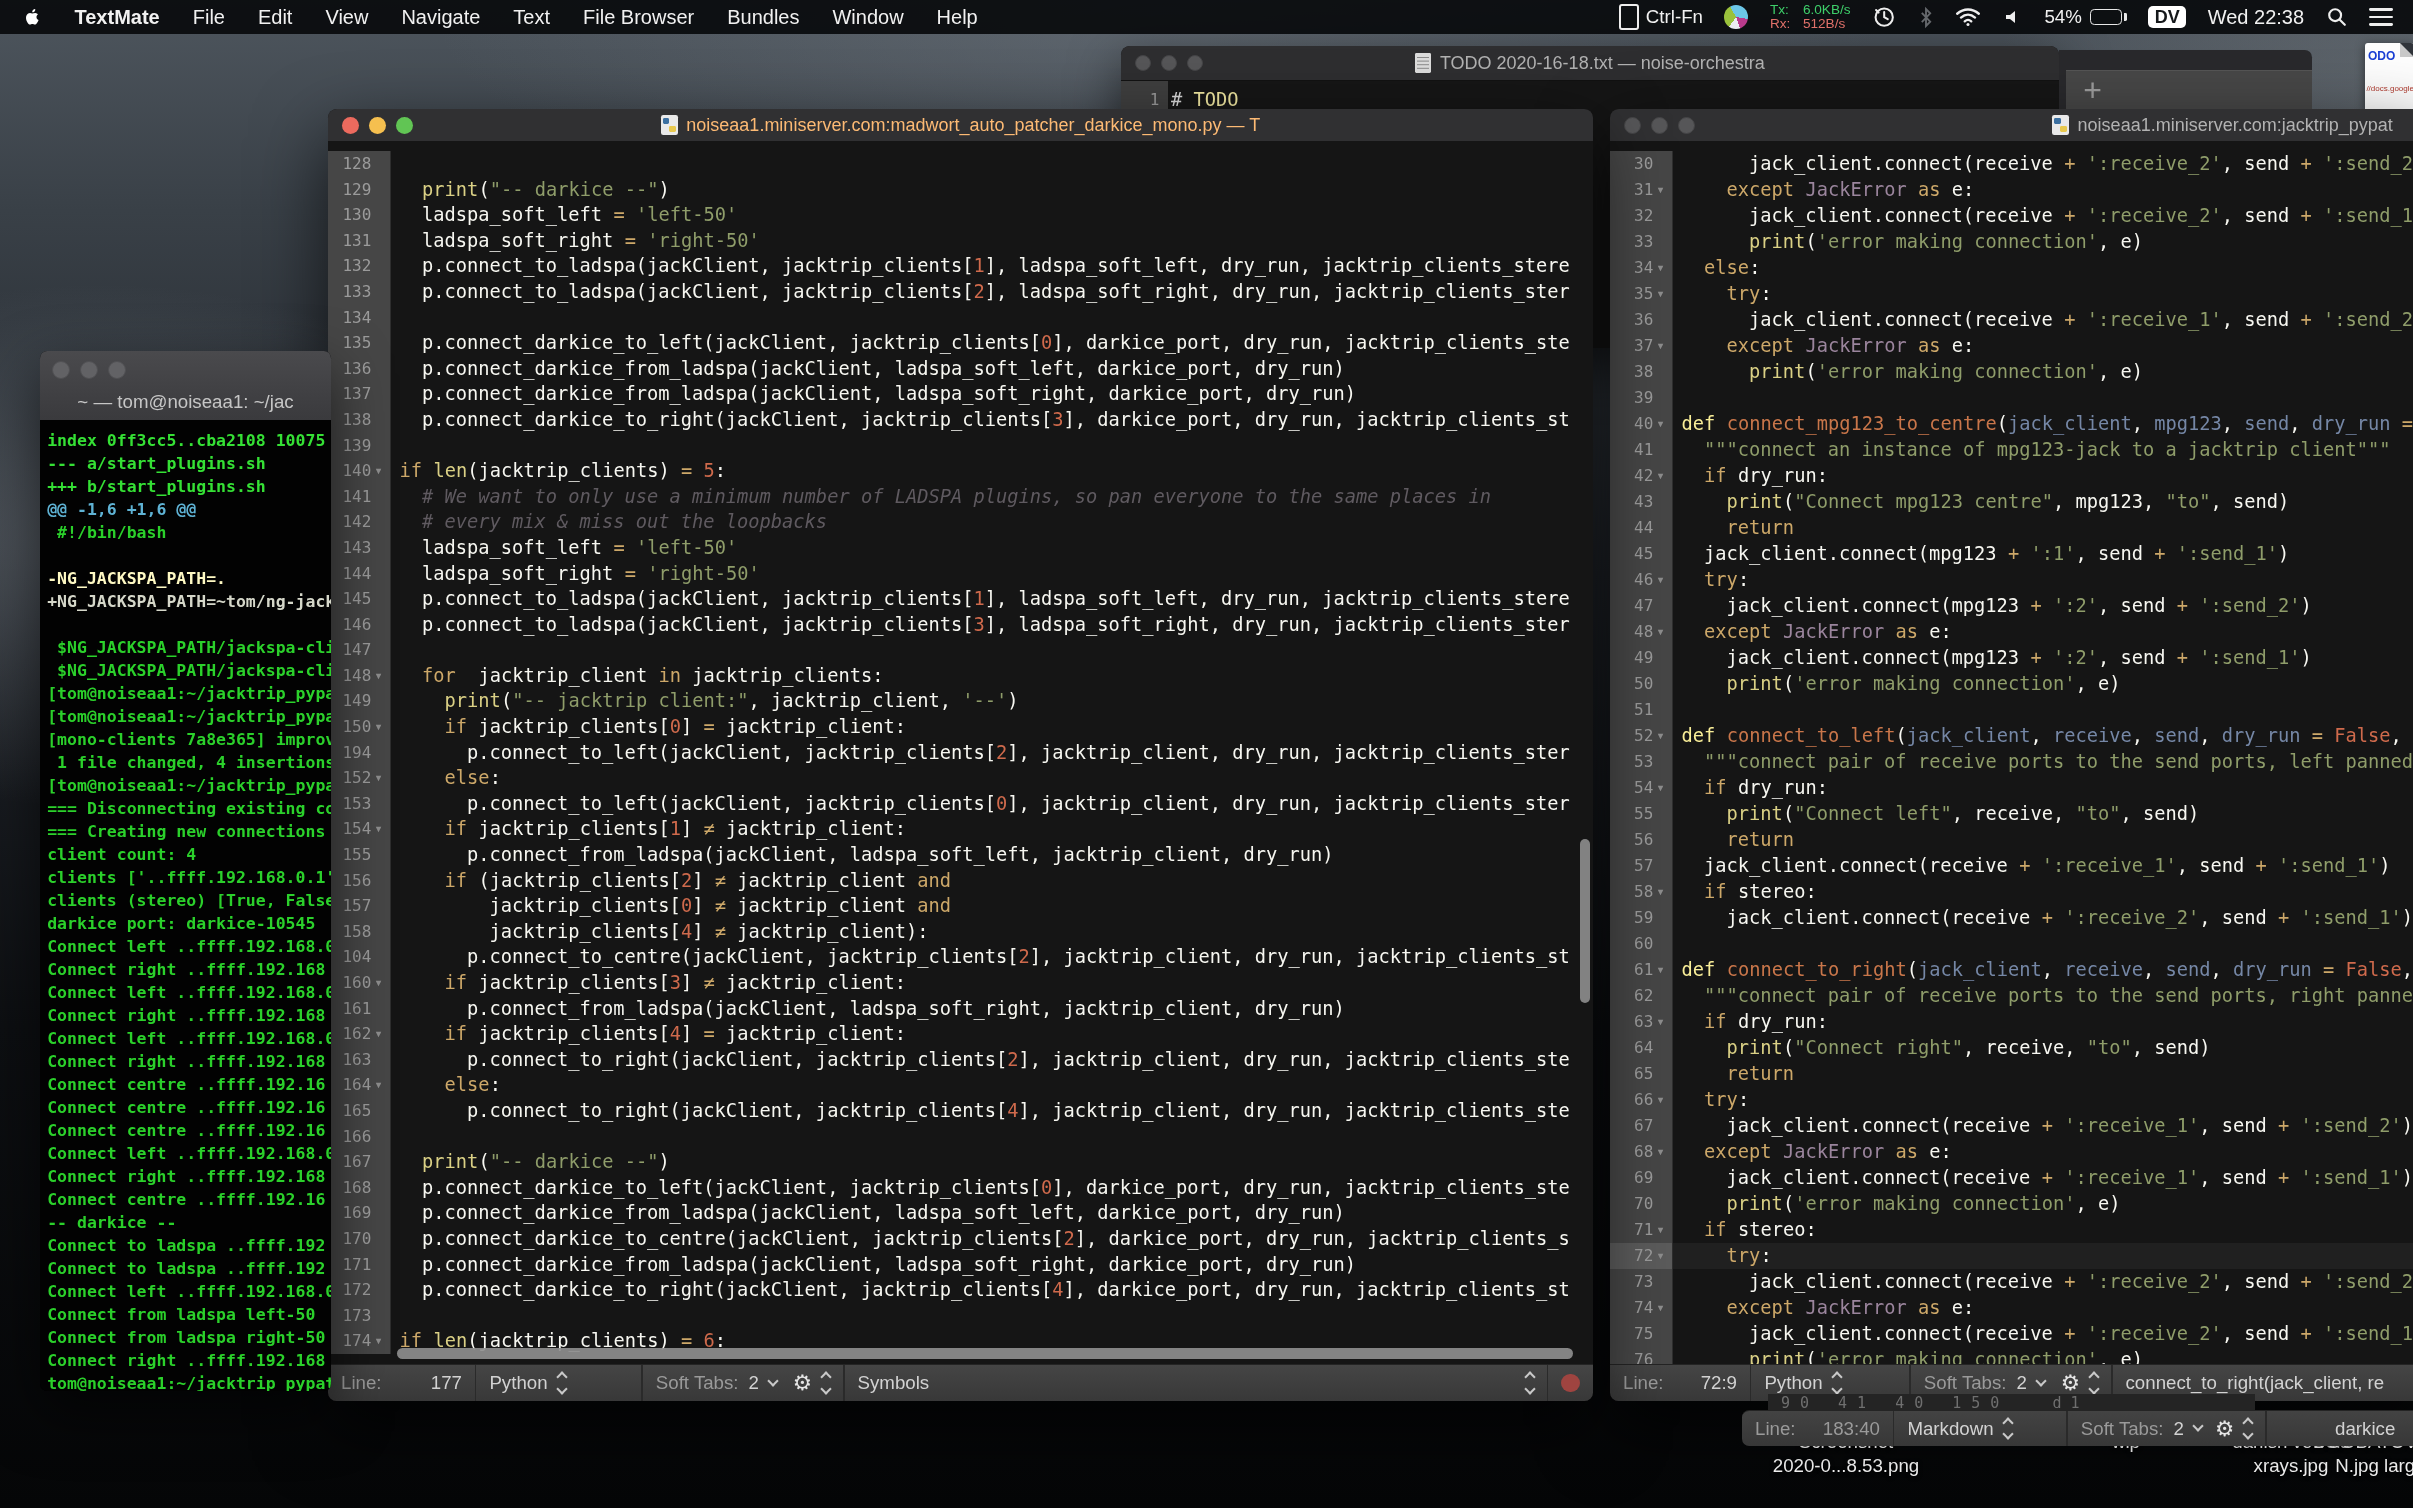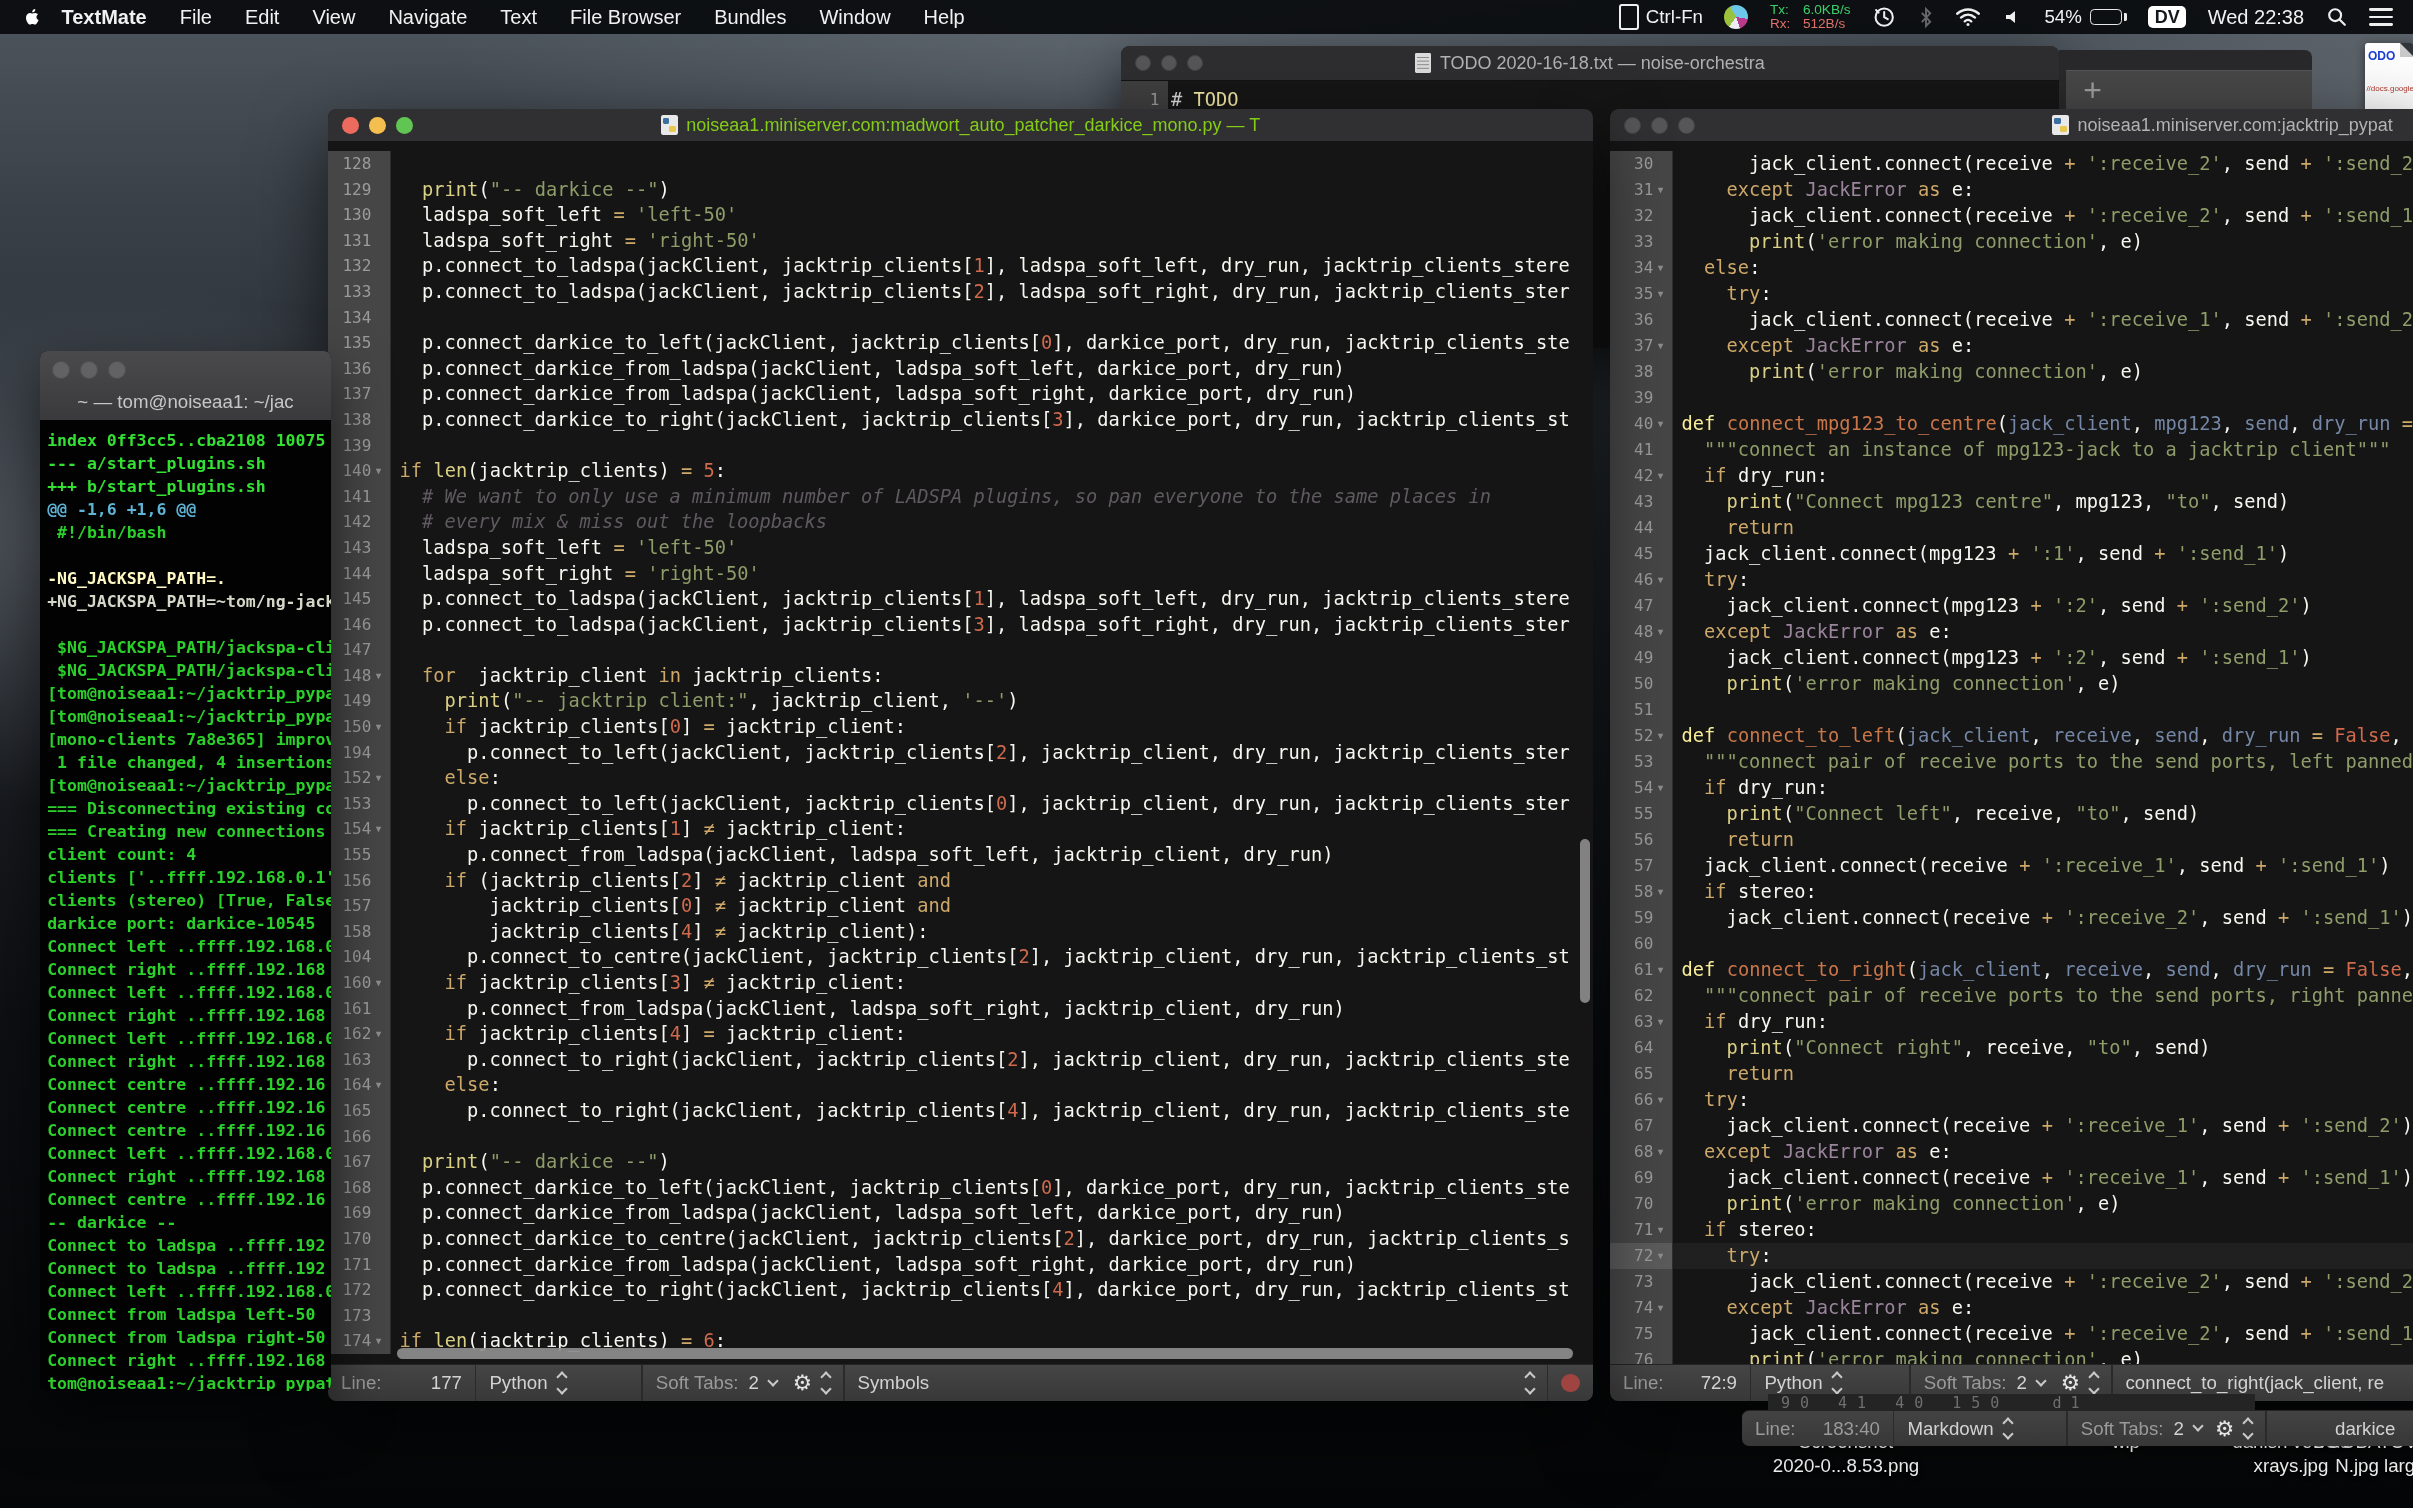--- a/index.html
+++ b/index.html
@@ -6,21 +6,21 @@
   #screen{position:relative;width:2413px;height:1508px;overflow:hidden;
     font-family:"Liberation Sans",sans-serif;
     background:
       radial-gradient(646px 374px at 101px 546px, rgba(138,146,154,.45), transparent 70%),
       radial-gradient(1006px 302px at 48% 1%, rgba(125,133,142,.38), transparent 72%),
       radial-gradient(589px 345px at 99% 8%, rgba(160,164,168,.28), transparent 70%),
       linear-gradient(180deg,#4e565e 0%,#394047 14%,#21252b 38%,#0d0f12 68%,#050607 100%);}
   
   .menubar{position:absolute;top:0;left:0;right:0;height:34px;background:rgba(8,10,12,.92);
     display:flex;align-items:center;color:#f1f1f1;font-size:20px;padding:0 20px;z-index:20;box-sizing:border-box}
-  .menu-left{display:flex;align-items:center;gap:20px;white-space:nowrap}
+  .menu-left{display:flex;align-items:center;gap:33px;white-space:nowrap}
   .menu-left .mi:first-child{font-weight:bold}
   .menu-right{margin-left:auto;display:flex;align-items:center;gap:21.5px;font-size:18.7px;white-space:nowrap}
   .net{display:flex;flex-direction:column;font-size:13.6px;line-height:14.4px;font-family:"Liberation Sans",sans-serif}
   .net .tx{color:#3ecf6a}.net .rx{color:#e0716a}
   .net span b{display:inline-block;width:33px;font-weight:normal;text-align:left}
   .pie{width:24px;height:24px;border-radius:50%;
     background:conic-gradient(#6cc7e8 0 100deg,#b93a8c 100deg 160deg,#ececf2 160deg 215deg,#9ac23c 215deg 330deg,#6cc7e8 330deg)}
   .dvbadge{background:#fff;color:#15181b;font-weight:bold;border-radius:5px;padding:0.7px 6.5px;font-size:18px}
   .batt{display:flex;align-items:center;gap:8.6px}
   .batt-body{width:32px;height:16.5px;border:1.8px solid #e8e8e8;border-radius:4.3px;position:relative;padding:1.4px;box-sizing:border-box}
@@ -237,21 +237,21 @@
     <div class="term-body" id="term-body"><div class="tl-gb">index 0ff3cc5..cba2108 10075</div><div class="tl-gb">--- a/start_plugins.sh</div><div class="tl-gb">+++ b/start_plugins.sh</div><div class="tl-cy">@@ -1,6 +1,6 @@</div><div class="tl-g"> #!/bin/bash</div><div class="tl-g">&nbsp;</div><div class="tl-r">-NG_JACKSPA_PATH=.</div><div class="tl-w">+NG_JACKSPA_PATH=~tom/ng-jack</div><div class="tl-g">&nbsp;</div><div class="tl-g"> $NG_JACKSPA_PATH/jackspa-cli</div><div class="tl-g"> $NG_JACKSPA_PATH/jackspa-cli</div><div class="tl-g">[tom@noiseaa1:~/jacktrip_pypat</div><div class="tl-g">[tom@noiseaa1:~/jacktrip_pypat</div><div class="tl-g">[mono-clients 7a8e365] improv</div><div class="tl-g"> 1 file changed, 4 insertions</div><div class="tl-g">[tom@noiseaa1:~/jacktrip_pypat</div><div class="tl-g">=== Disconnecting existing co</div><div class="tl-g">=== Creating new connections</div><div class="tl-g">client count: 4</div><div class="tl-g">clients ['..ffff.192.168.0.1'</div><div class="tl-g">clients (stereo) [True, False</div><div class="tl-g">darkice port: darkice-10545</div><div class="tl-g">Connect left ..ffff.192.168.0</div><div class="tl-g">Connect right ..ffff.192.168</div><div class="tl-g">Connect left ..ffff.192.168.0</div><div class="tl-g">Connect right ..ffff.192.168</div><div class="tl-g">Connect left ..ffff.192.168.0</div><div class="tl-g">Connect right ..ffff.192.168</div><div class="tl-g">Connect centre ..ffff.192.16</div><div class="tl-g">Connect centre ..ffff.192.16</div><div class="tl-g">Connect centre ..ffff.192.16</div><div class="tl-g">Connect left ..ffff.192.168.0</div><div class="tl-g">Connect right ..ffff.192.168</div><div class="tl-g">Connect centre ..ffff.192.16</div><div class="tl-g">-- darkice --</div><div class="tl-g">Connect to ladspa ..ffff.192</div><div class="tl-g">Connect to ladspa ..ffff.192</div><div class="tl-g">Connect left ..ffff.192.168.0</div><div class="tl-g">Connect from ladspa left-50</div><div class="tl-g">Connect from ladspa right-50</div><div class="tl-g">Connect right ..ffff.192.168</div><div class="tl-g">tom@noiseaa1:~/jacktrip_pypat</div></div>
   </div>
 
   <div class="win" style="left:328px;top:109px;width:1265px;height:1292px;z-index:5">
     <div class="titlebar">
       <span class="dots">
           <span class="dot red"></span>
           <span class="dot yel"></span>
           <span class="dot grn"></span>
         </span>
-      <span class="wtitle" style="color:#84cc16">
+      <span class="wtitle" style="color:#fdba74">
           <span class="pyicon"></span>
           <span>noiseaa1.miniserver.com:madwort_auto_patcher_darkice_mono.py — T</span>
         </span>
     </div>
     <div class="codewrap" id="main-code" style="line-height:25.6px">
         <div class="crow">
           <div class="gut">
             <span class="num">128</span>
             <span class="fold"></span>
           </div>

